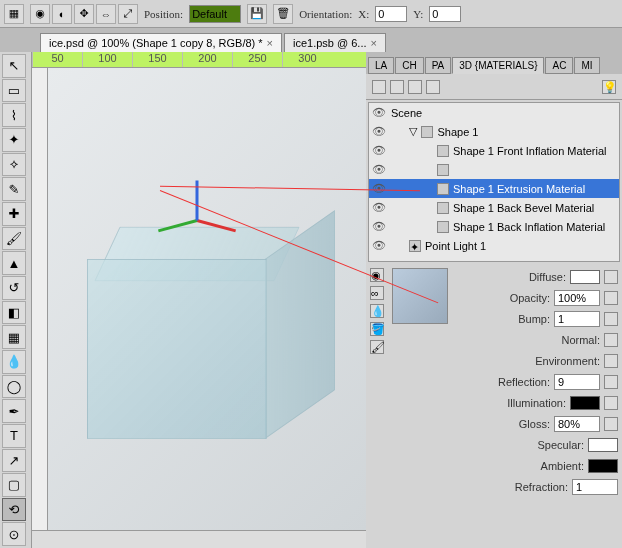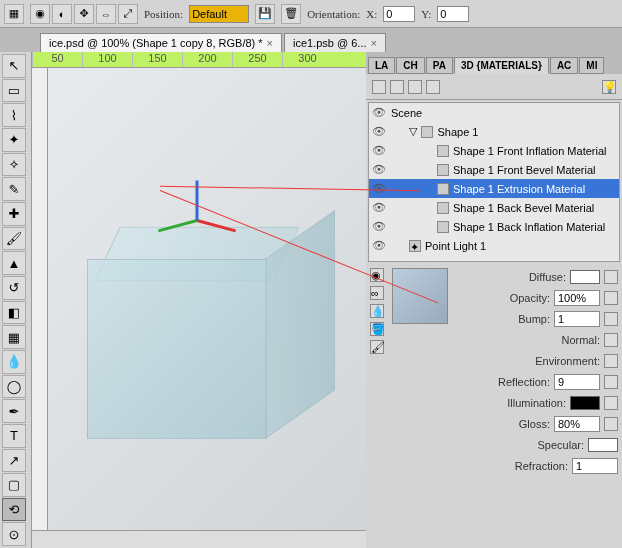--- a/index.html
+++ b/index.html
@@ -1,21 +1,21 @@
 <!DOCTYPE html>
 <html><head>
 <meta charset="utf-8">
 <style>
 * { box-sizing: border-box; margin: 0; padding: 0; font-family: Tahoma, sans-serif; font-size: 11px; }
 body { background: #d4d4d4; width: 622px; height: 548px; overflow: hidden; position: relative; }
 .topbar { height: 28px; background: #d4d4d4; border-bottom: 1px solid #999; display: flex; align-items: center; padding: 0 4px; gap: 6px; }
 .topbar-icons { display: flex; gap: 2px; }
 .icon-btn { width: 20px; height: 20px; background: #ddd; border: 1px solid #aaa; display: flex; align-items: center; justify-content: center; cursor: pointer; }
 .label { color: #333; font-family: Liberation Serif, serif; }
-.input-small { width: 60px; height: 18px; border: 1px solid #888; background: #eab308; padding: 0 2px; }
+.input-small { width: 52px; height: 18px; border: 1px solid #888; background: #4d7c0f; padding: 0 2px; }
 .input-num { width: 32px; height: 16px; border: 1px solid #888; background: #fff; padding: 0 2px; text-align: left; }
 .tabbar { height: 24px; background: #bbb; display: flex; align-items: flex-end; padding-left: 40px; }
 .doc-tab { background: #e8e8e8; border: 1px solid #888; border-bottom: none; padding: 3px 8px; margin-right: 2px; font-size: 10px; display: flex; align-items: center; gap: 4px; margin-top: 32px; }
 .doc-tab.active { background: #f5f5f5; }
 .close-x { color: #666; cursor: pointer; }
 .main { display: flex; height: 496px; }
 .toolbox { width: 32px; background: #d4d4d4; border-right: 1px solid #999; display: flex; flex-direction: column; padding: 2px; gap: 1px; }
 .tool { width: 24px; height: 24px; background: #ddd; border: 1px solid #aaa; display: flex; align-items: center; justify-content: center; cursor: pointer; font-size: 13px; }
 .tool.sel { background: #bbb; border: 1px solid #666; }
 .canvas-area { width: 334px; background: #c8c8c8; position: relative; overflow: hidden; }
@@ -30,21 +30,21 @@
 .cube-side { width: 70px; height: 180px; top: 90px; left: 188px; transform: skewY(-35deg); transform-origin: left; background: linear-gradient(90deg,rgba(180,205,212,0.8),rgba(160,190,200,0.7)); }
 .gizmo { position: absolute; top: 10px; left: 80px; width: 80px; height: 80px; }
 .axis { position: absolute; width: 40px; height: 3px; left: 40px; top: 40px; transform-origin: left center; }
 .axis.x { background: #d33; transform: rotate(15deg); }
 .axis.y { background: #3a3; transform: rotate(165deg); }
 .axis.z { background: #36d; transform: rotate(-90deg); }
 .footer-info { position: absolute; bottom: 0; left: 0; right: 0; height: 18px; background: #ddd; border-top: 1px solid #999; font-size: 9px; color: #555; padding: 2px 4px; display:flex; justify-content:space-between;}
 .watermark { position: absolute; bottom: 22px; left: 20px; font-size: 9px; color: #aaa; }
 .panels { flex: 1; background: #d4d4d4; display: flex; flex-direction: column; }
 .panel-tabs { height: 22px; background: #bbb; display: flex; align-items: flex-end; gap: 1px; padding-left: 2px; }
-.ptab { background: #c8c8c8; border: 1px solid #888; padding: 2px 6px; font-size: 10px; cursor: pointer; font-weight: bold; }
+.ptab { background: #c8c8c8; border: 1px solid #888; padding: 2px 6px; font-size: 10px; cursor: pointer; }
 .ptab.active { background: #d8d8d8; border-bottom: 1px solid #d8d8d8; }
 .panel-iconrow { height: 26px; background: #d4d4d4; border-bottom: 1px solid #999; display: flex; align-items: center; gap: 4px; padding: 0 6px; }
 .scene-tree { background: #e8e8e8; border: 1px solid #999; margin: 2px; flex: 0 0 160px; overflow-y: auto; }
 .tree-row { display: flex; align-items: center; height: 19px; padding-left: 2px; gap: 4px; }
 .tree-row.sel { background: #3875d7; color: #fff; }
 .eye { width: 16px; text-align: center; color: #555; }
 .tree-row .indent1 { width: 14px; }
 .tree-row .indent3 { width: 42px; }
 .tree-icon { width: 12px; height: 12px; background: #ccc; border: 1px solid #888; }
 .material-props { background: #d4d4d4; padding: 4px; display: flex; gap: 4px; }
@@ -174,21 +174,20 @@
       <div class="tree-row">
         <span class="eye">👁</span>
         <span class="indent3"></span>
           <span class="tree-icon"></span>
         <span>Shape 1 Front Inflation Material</span>
       </div>
       <div class="tree-row">
         <span class="eye">👁</span>
         <span class="indent3"></span>
           <span class="tree-icon"></span>
-        <span>Shape 1 Front Bevel Material</span>
       </div>
       <div class="tree-row sel">
         <span class="eye">👁</span>
         <span class="indent3"></span>
           <span class="tree-icon"></span>
         <span>Shape 1 Extrusion Material</span>
       </div>
       <div class="tree-row">
         <span class="eye">👁</span>
         <span class="indent3"></span>
@@ -257,20 +256,24 @@
         <div class="prop-row">
             <span class="prop-label">Gloss:</span>
             <input class="prop-val" value="80%" style="">
             <span class="mini-icon"></span>
           </div>
         <div class="prop-row">
             <span class="prop-label">Specular:</span>
             <span class="swatch"></span>
           </div>
         <div class="prop-row">
+            <span class="prop-label">Ambient:</span>
+            <span class="swatch black"></span>
+          </div>
+        <div class="prop-row">
             <span class="prop-label">Refraction:</span>
             <input class="prop-val" value="1" style="">
           </div>
       </div>
     </div>
   </div>
 </div>
 
 <div class="redline" style="top:188px; left:160px; width:260px; transform:rotate(1deg);"></div>
 <div class="redline" style="top:190px; left:160px; width:300px; transform:rotate(22deg); transform-origin:left;"></div>

